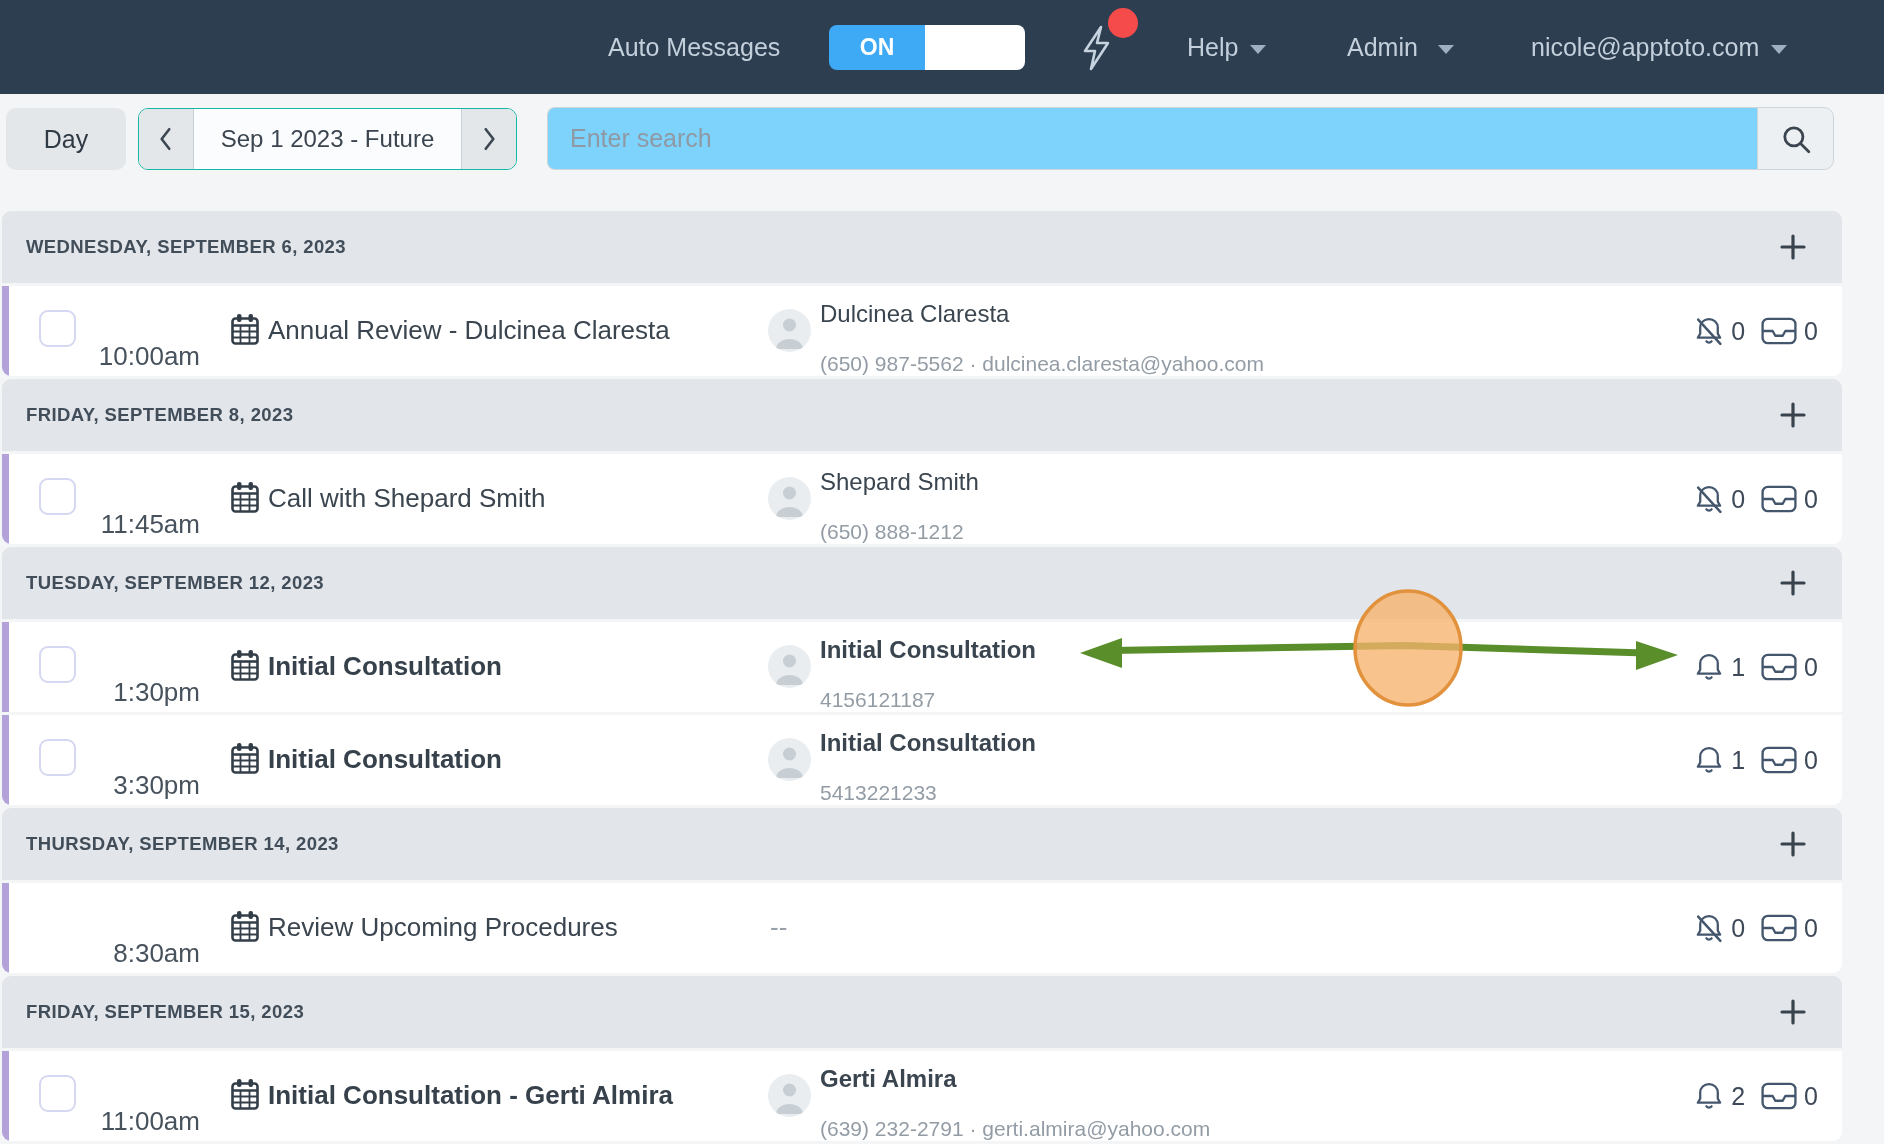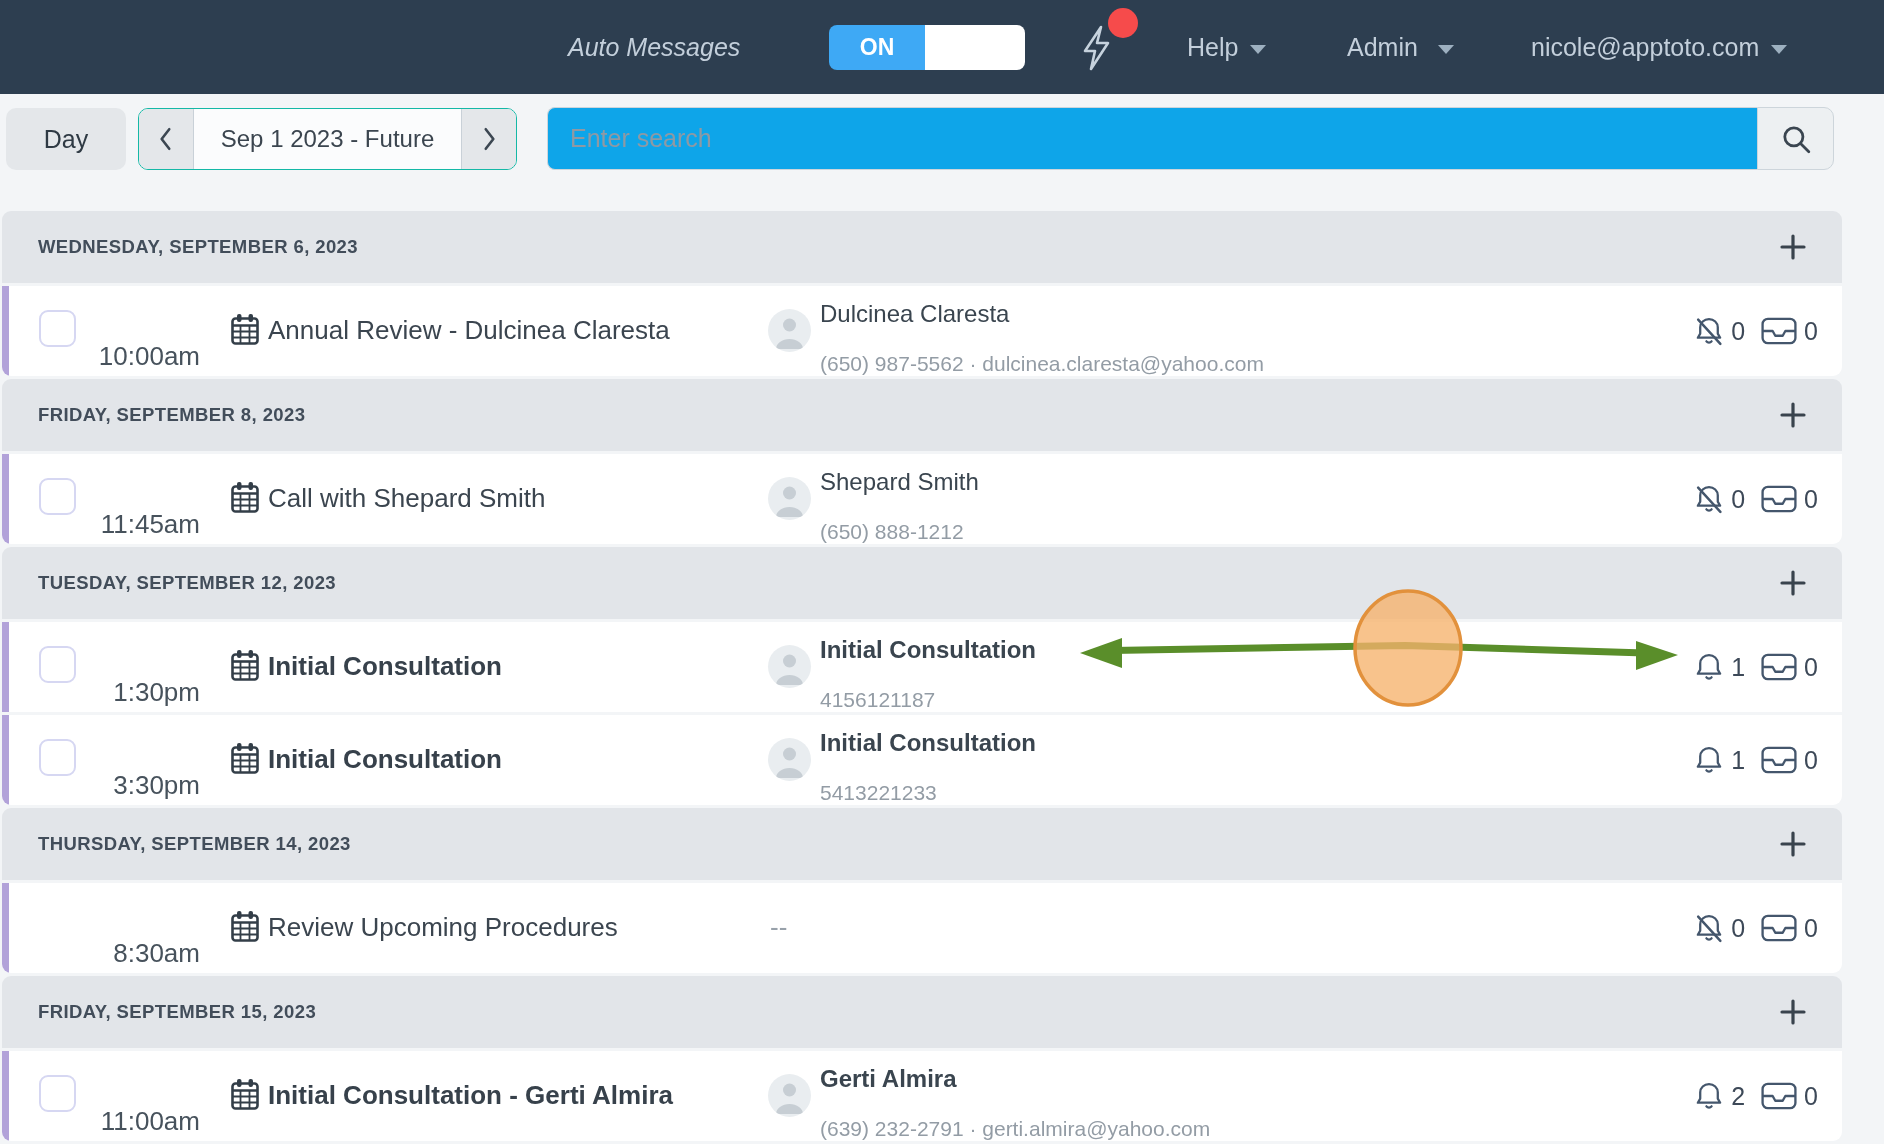--- a/index.html
+++ b/index.html
@@ -3,21 +3,21 @@
 <meta charset="utf-8">
 <style>
   html,body{margin:0;padding:0;}
   #app{position:relative;width:1884px;height:1144px;background:#f3f5f7;overflow:hidden;
        font-family:"Liberation Sans",sans-serif;-webkit-font-smoothing:antialiased;}
 
   
   .navbar{position:absolute;left:0;top:0;width:100%;height:94px;background:#2d3e50;}
   .nav-text{position:absolute;top:0;height:94px;display:flex;align-items:center;
             color:#c3cfdb;font-size:25px;}
-  .nav-label{left:568px;font-style:italic;}
+  .nav-label{left:608px;}
   .toggle{position:absolute;left:829px;top:25px;width:196px;height:45px;border-radius:8px;
           overflow:hidden;display:flex;cursor:pointer;}
   .toggle .on{width:96px;background:#3ea9f5;color:#fff;font-weight:bold;font-size:23px;
               display:flex;align-items:center;justify-content:center;}
   .toggle .knob{flex:1;background:#ffffff;}
   .flash-wrap{position:absolute;left:1078px;top:25px;width:60px;height:48px;cursor:pointer;}
   .flash-dot{position:absolute;left:30px;top:-17px;width:30px;height:30px;border-radius:50%;background:#f64b4b;}
   .menu{cursor:pointer;}
   .menu-help{left:1187px;}
   .menu-admin{left:1347px;gap:8px;}
@@ -28,32 +28,32 @@
   
   .btn-day{position:absolute;left:6px;top:108px;width:120px;height:62px;background:#e4e7ea;
            border-radius:10px;display:flex;align-items:center;justify-content:center;
            font-size:25px;color:#2f3a44;cursor:pointer;}
   .date-group{position:absolute;left:138px;top:108px;width:379px;height:62px;display:flex;
               border:1px solid #14b8a6;border-radius:10px;overflow:hidden;box-sizing:border-box;}
   .date-btn{width:54px;background:#e4e7ea;display:flex;align-items:center;justify-content:center;cursor:pointer;}
   .date-mid{flex:1;background:#fbfcfd;display:flex;align-items:center;justify-content:center;
             font-size:24px;color:#3b454f;border-left:1px solid #c9d1d8;border-right:1px solid #c9d1d8;cursor:pointer;}
   .search-input{position:absolute;left:547px;top:107px;width:1210px;height:63px;box-sizing:border-box;
-                border:1px solid #cdd5db;border-right:none;border-radius:8px 0 0 8px;background:#0ea5e9;
+                border:1px solid #cdd5db;border-right:none;border-radius:8px 0 0 8px;background:#7dd3fc;
                 font-size:25px;color:#3b454f;padding:0 22px;outline:none;font-family:"Liberation Sans",sans-serif;}
   .search-input::placeholder{color:#8e99a4;}
   .search-btn{position:absolute;left:1757px;top:107px;width:77px;height:63px;box-sizing:border-box;
               background:#edf0f2;border:1px solid #cdd5db;border-radius:0 10px 10px 0;
               display:flex;align-items:center;justify-content:center;cursor:pointer;}
 
   
   .content{position:absolute;top:211px;left:2px;width:1840px;}
   .section{margin-bottom:3px;}
   .day-header{height:72px;background:#e2e5e9;border-radius:9px 9px 0 0;position:relative;
-              display:flex;align-items:center;padding-left:36px;box-sizing:border-box;}
+              display:flex;align-items:center;padding-left:24px;box-sizing:border-box;}
   .day-header .dh-text{font-size:18.5px;font-weight:bold;letter-spacing:.4px;color:#424d5a;}
   .plus-btn{position:absolute;right:34px;top:50%;transform:translateY(-50%);width:30px;height:30px;
             display:flex;align-items:center;justify-content:center;cursor:pointer;}
   .row{height:90px;background:#ffffff;margin-top:3px;position:relative;overflow:hidden;}
   .row.last{border-radius:0 0 9px 9px;}
   .row::before{content:"";position:absolute;left:0;top:0;bottom:0;width:7px;background:#b2a2d9;}
   .cb{position:absolute;left:37px;top:24px;width:37px;height:37px;background:#fff;
       border:2px solid #d6d7f2;border-radius:9px;box-sizing:border-box;cursor:pointer;}
   .time{position:absolute;left:58px;top:29px;width:140px;text-align:right;font-size:26px;color:#47525c;margin-top:26px;}
   .cal{position:absolute;left:228px;top:27px;}

